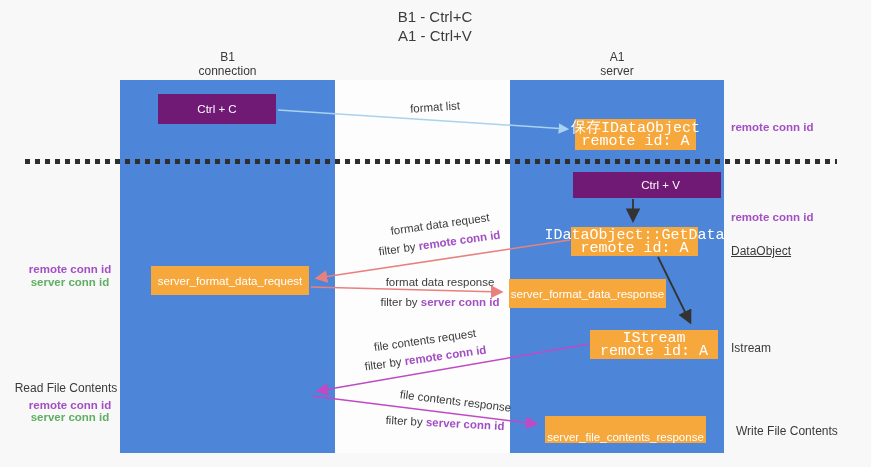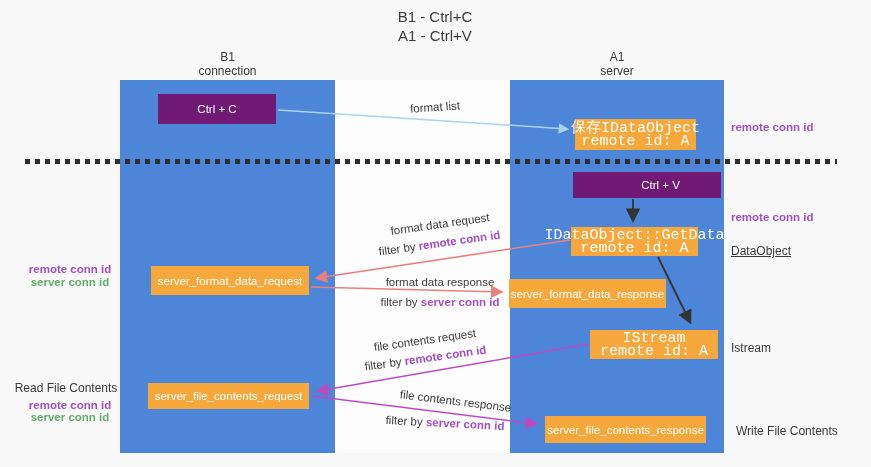--- a/index.html
+++ b/index.html
@@ -31,21 +31,21 @@
   .node .ln{font-size:15px;line-height:13px;white-space:nowrap;font-family:Liberation Mono, monospace;}
   .node .single{font-size:11.5px;white-space:nowrap;}
   #n-ctrl-c{left:158px;top:94px;width:118px;height:30px;}
   #n-save{left:575px;top:119px;width:121px;height:31px;}
   #n-ctrl-v{left:573px;top:172px;width:121px;height:26px;padding-left:27px;}
   #n-getdata{left:571px;top:227px;width:127px;height:29px;}
   #n-fmt-req{left:151px;top:266px;width:158px;height:29px;}
   #n-fmt-resp{left:509px;top:279px;width:157px;height:29px;}
   #n-istream{left:590px;top:330px;width:128px;height:29px;}
   #n-file-req{left:148px;top:383px;width:161px;height:26px;}
-  #n-file-resp{left:545px;top:416px;width:161px;height:27px;}
+  #n-file-resp{left:545px;top:416px;width:161px;height:27px;justify-content:flex-end;}
   .flabel{position:absolute;z-index:5;font-size:11.5px;color:#3c3c3c;white-space:nowrap;text-align:center;}
   .purple{color:#a34fc4;font-weight:bold;}
   .greenid{color:#5fae63;font-weight:bold;}
   .sidelabel{position:absolute;z-index:5;font-size:12px;color:#3a3a3a;white-space:nowrap;}
   .sideid{position:absolute;z-index:5;font-size:11.5px;font-weight:bold;white-space:nowrap;}
 </style>
 </head>
 <body>
 
 <div id="canvas">
@@ -110,23 +110,20 @@
   <div id="n-fmt-resp" class="node orange">
     <div class="single">server_format_data_response</div>
   </div>
   <div id="n-fmt-req" class="node orange">
     <div class="single">server_format_data_request</div>
   </div>
   <div id="n-istream" class="node orange">
     <div class="ln">IStream</div>
     <div class="ln">remote id: A</div>
   </div>
-  <div id="n-file-req" class="node orange">
-    <div class="single">server_file_contents_request</div>
-  </div>
   <div id="n-file-resp" class="node orange">
     <div class="single">server_file_contents_response</div>
   </div>
 
   <div class="flabel" style="left:360px;top:101px;width:150px;transform:rotate(-4deg);">format list</div>
 
   <div class="flabel" style="left:375px;top:218px;width:130px;transform:rotate(-8deg);">format data request</div>
   <div class="flabel" style="left:362px;top:237px;width:155px;transform:rotate(-8deg);">
     <span>filter by</span>
     <span class="purple">remote conn id</span>

